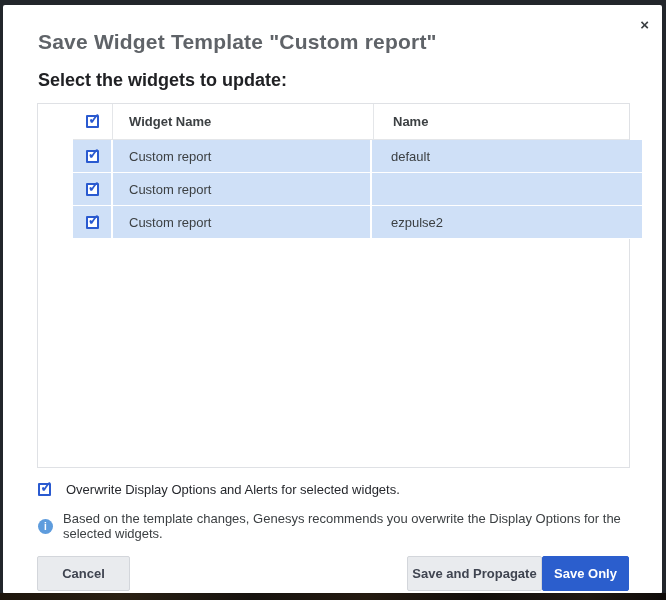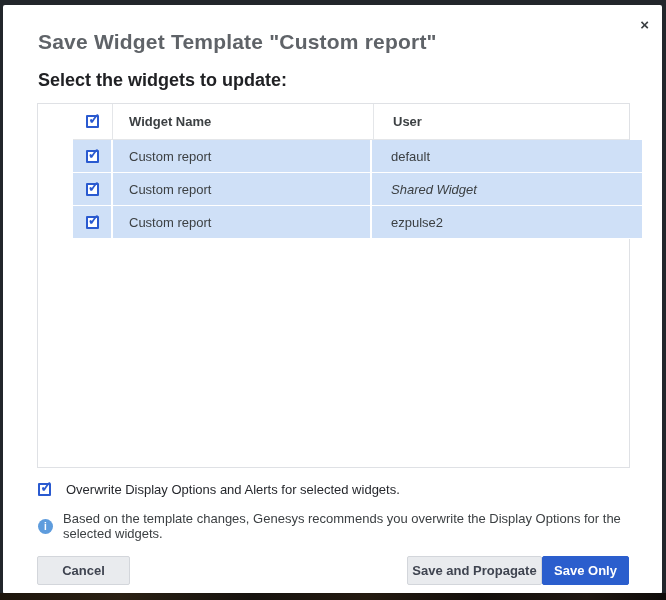--- a/index.html
+++ b/index.html
@@ -73,21 +73,21 @@
     width:15px; height:15px; border-radius:50%;
     background:var(--info-blue,#5e9cdd); color:#fff;
     font-size:10px; font-weight:700; line-height:15px; text-align:center;
     flex:0 0 auto;
   }
   .info-text { font-size:13px; color:#3c4043; }
   .footer {
     position:absolute; left:34px; right:33px; top:551px; height:29px;
   }
   .btn {
-    height:29px; border-radius:2px; font-family:"Liberation Sans",sans-serif;
+    height:35px; border-radius:2px; font-family:"Liberation Sans",sans-serif;
     font-size:13px; font-weight:700; cursor:default;
     display:inline-flex; align-items:center; justify-content:center;
   }
   .btn-secondary {
     background:#e9ebee; border:1px solid #d3d6db; color:#3f4450;
   }
   .btn-primary {
     background:var(--accent-blue,#2b5ecd); border:1px solid var(--accent-blue,#2b5ecd); color:#ffffff;
   }
   .btn-cancel { position:absolute; left:0; top:0; width:93px; }
@@ -105,36 +105,35 @@
   <h1 class="dialog-title">Save Widget Template "Custom report"</h1>
 
   <div class="dialog-subtitle">Select the widgets to update:</div>
 
   <div class="widget-table">
     <div class="t-header">
       <div class="cell cell-check">
         <span class="checkbox"></span>
       </div>
       <div class="cell cell-name">Widget Name</div>
-      <div class="cell cell-user">User</div>
+      <div class="cell cell-user">Name</div>
     </div>
     <div class="t-body">
         <div class="t-row">
       <div class="cell cell-check">
         <span class="checkbox"></span>
       </div>
       <div class="cell cell-name">Custom report</div>
       <div class="cell cell-user">default</div>
     </div>
         <div class="t-row">
       <div class="cell cell-check">
         <span class="checkbox"></span>
       </div>
       <div class="cell cell-name">Custom report</div>
-      <div class="cell cell-user italic">Shared Widget</div>
     </div>
         <div class="t-row">
       <div class="cell cell-check">
         <span class="checkbox"></span>
       </div>
       <div class="cell cell-name">Custom report</div>
       <div class="cell cell-user">ezpulse2</div>
     </div>
       </div>
   </div>

